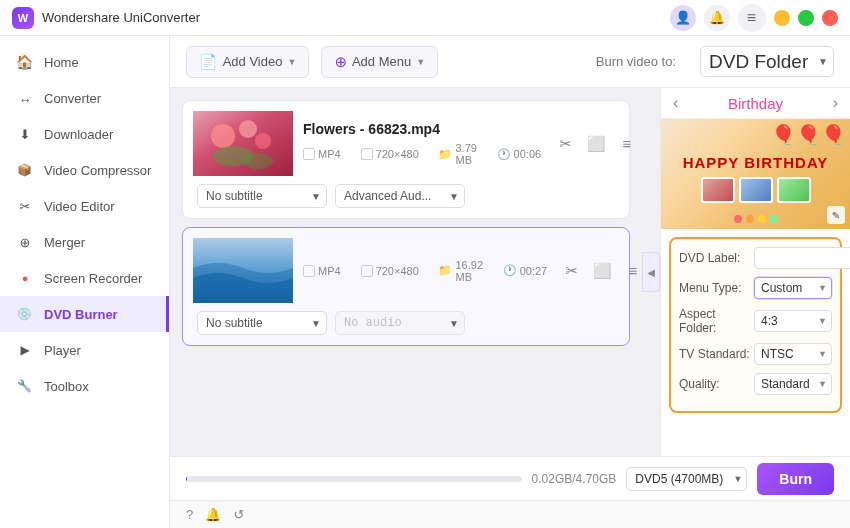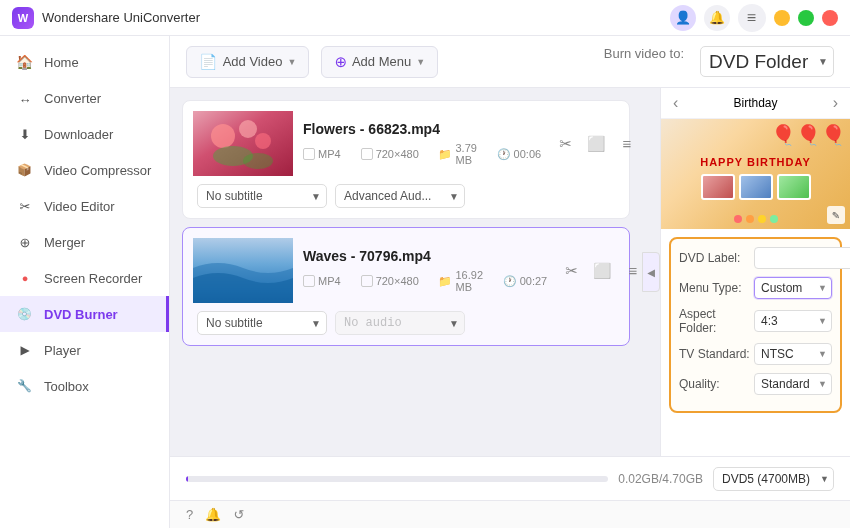--- a/index.html
+++ b/index.html
@@ -119,21 +119,22 @@
       border: 1px solid #e0e0ea;
       border-radius: 6px;
       padding: 6px 12px;
       cursor: pointer;
       font-size: 13px;
       color: #555;
     }
     .toolbar-right {
       margin-left: auto;
       display: flex;
-      gap: 16px;
+      align-items: center;
+      gap: 24px;
       font-size: 13px;
       color: #555;
     }
     .burn-label { color: #777; }
     .burn-select {
       border: 1px solid #ddd;
       border-radius: 5px;
       padding: 4px 24px 4px 8px;
       background: #fff;
       font-size: 19px;
@@ -253,42 +254,42 @@
       padding: 6px 10px;
       font-size: 12px;
       color: #555;
       border-bottom: 1px solid #f0f0f5;
     }
     .nav-arrow {
       background: none; border: none; cursor: pointer;
       font-size: 16px; color: #888;
       padding: 0 2px;
     }
-    .preview-title { font-size: 12px; color: #000000; font-weight: 500; }
+    .preview-title { font-size: 15px; color: #ec4899; font-weight: 500; }
     .dvd-preview-image {
       width: 100%;
       height: 110px;
       background: linear-gradient(135deg, #1a1a2e 0%, #16213e 50%, #0f3460 100%);
       position: relative;
       overflow: hidden;
     }
     .birthday-bg {
       width: 100%; height: 100%;
       background: linear-gradient(135deg, #f5e6d0 0%, #fad7a0 30%, #f0c070 60%, #e8b050 100%);
       display: flex; flex-direction: column;
       align-items: center; justify-content: center;
       position: relative;
     }
     .birthday-balloons {
       position: absolute;
       top: 4px; right: 4px;
       font-size: 20px;
     }
     .birthday-text {
-      font-size: 11px;
+      font-size: 15px;
       font-weight: bold;
       color: #c00;
       letter-spacing: 1px;
       margin-top: 8px;
     }
     .photo-frames {
       display: flex; gap: 4px; margin-top: 6px;
     }
     .photo-frame {
       width: 34px; height: 26px;
@@ -623,21 +624,20 @@
                     <stop offset="80%" style="stop-color:#3080c0"></stop>
                     <stop offset="100%" style="stop-color:#1860a0"></stop>
                   </linearGradient>
                 </defs>
                 <rect width="100" height="65" fill="url(#wlg)"></rect>
                 <path d="M0 30 Q25 20 50 30 Q75 40 100 30 L100 65 L0 65 Z" fill="#2070b0" opacity="0.5"></path>
                 <path d="M0 40 Q25 30 50 40 Q75 50 100 40 L100 65 L0 65 Z" fill="#1060a0" opacity="0.6"></path>
               </svg>
             </div>
             <div class="video-info">
-              <div class="video-title">Waves - 70796.mp4</div>
               <div class="video-meta">
                 <div class="video-meta-item">
                   <span style="font-size:11px; border:1px solid #ccc; width:12px; height:12px; display:inline-block; border-radius:2px;"></span>
                   <span>MP4</span>
                 </div>
                 <div class="video-meta-item">
                   <span style="font-size:10px; border:1px solid #ccc; width:12px; height:12px; display:inline-block; border-radius:2px;"></span>
                   <span>720×480</span>
                 </div>
                 <div class="video-meta-item">
@@ -765,20 +765,21 @@
         <div class="progress-bar-fill" style="width: 0.4%;"></div>
       </div>
       <span class="storage-text">0.02GB/4.70GB</span>
       <div class="disc-select-wrapper">
         <select class="disc-select">
           <option>DVD5 (4700MB)</option>
           <option>DVD9 (8500MB)</option>
         </select>
         <span class="disc-arrow">▼</span>
       </div>
+      <button class="burn-btn">Burn</button>
     </div>
 
     <div class="status-bar">
       <span class="status-icon">?</span>
       <span class="status-icon">🔔</span>
       <span class="status-icon">↺</span>
     </div>
   </div>
 </div>
 

